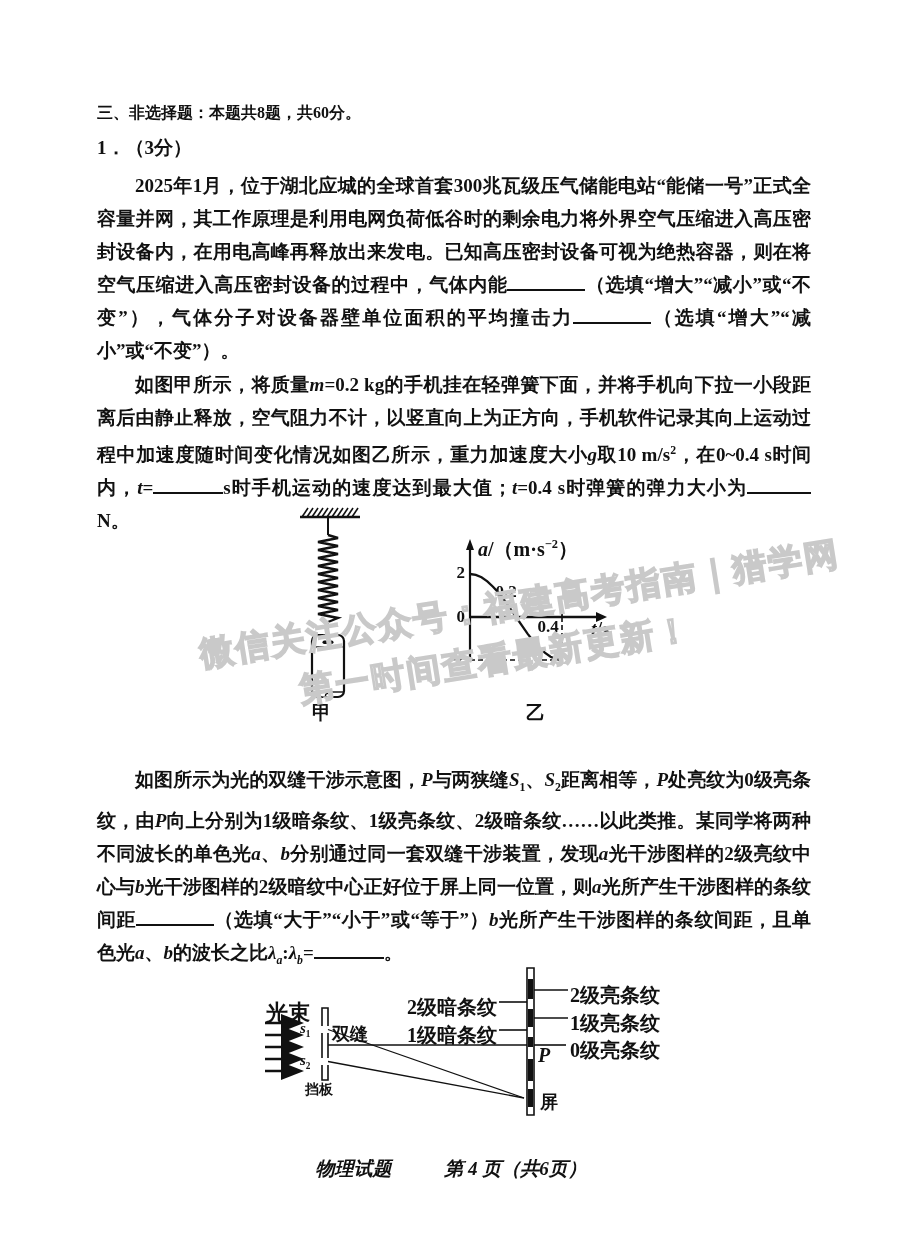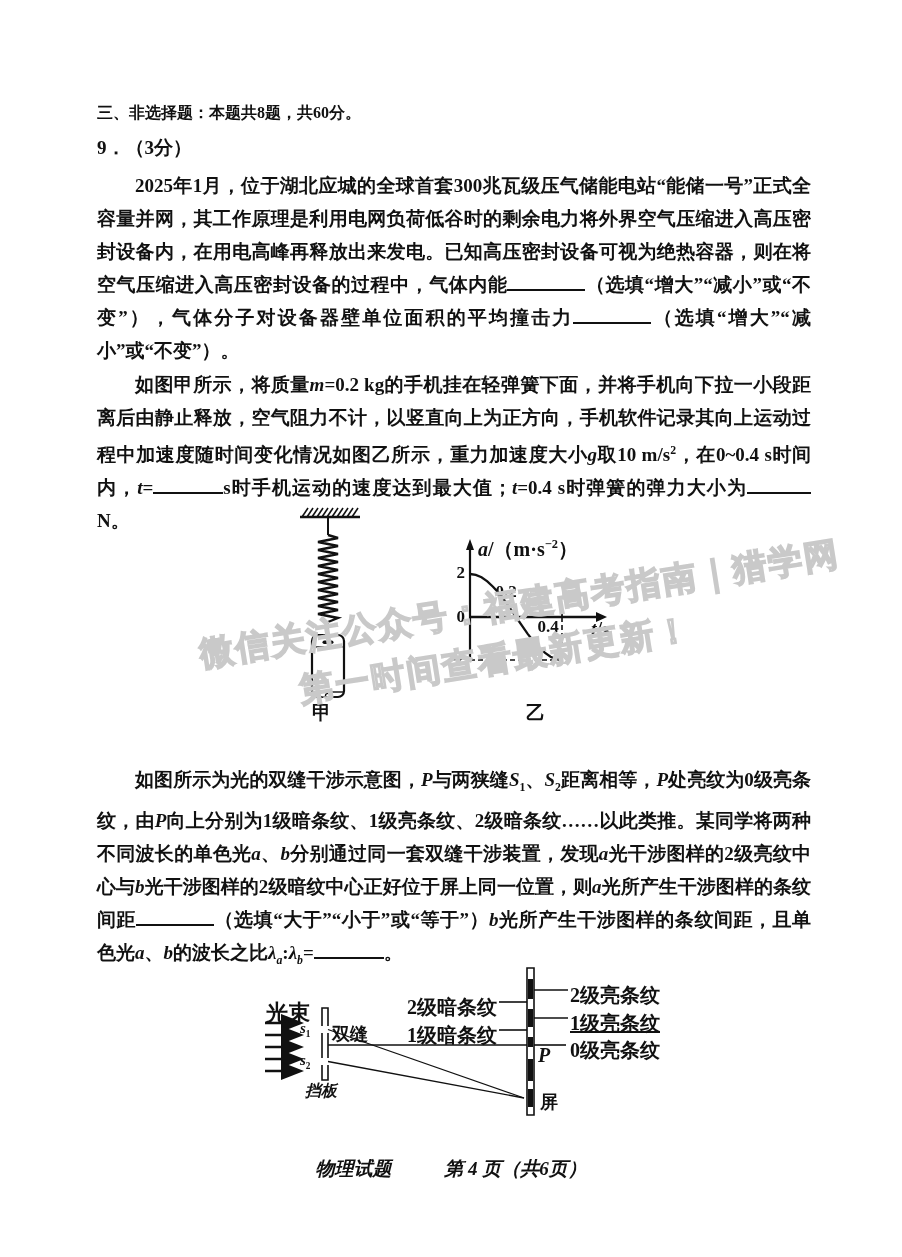--- a/index.html
+++ b/index.html
@@ -29,21 +29,21 @@
 </head>
 <body>
 
 <div class="page">
 
   <div class="wm" style="left:200px;top:632px;">微信关注公众号：福建高考指南｜猎学网</div>
   <div class="wm" style="left:300px;top:668px;">第一时间查看最新更新！</div>
 
   <div class="sec-head">三、非选择题：本题共8题，共60分。</div>
 
-  <div class="q-head" style="top:135px;">9．（3分）</div>
+  <div class="q-head" style="top:135px;">1．（3分）</div>
   <div class="para" style="top:169px;"><span>2025年1月，位于湖北应城的全球首套300兆瓦级压气储能电站“能储一号”正式全容量并网，其工作原理是利用电网负荷低谷时的剩余电力将外界空气压缩进入高压密封设备内，在用电高峰再释放出来发电。已知高压密封设备可视为绝热容器，则在将空气压缩进入高压密封设备的过程中，气体内能</span><span class="blank" style="width: 78px;"></span><span>（选填“增大”“减小”或“不变”），气体分子对设备器壁单位面积的平均撞击力</span><span class="blank" style="width: 78px;"></span><span>（选填“增大”“减小”或“不变”）。</span></div>
 
   <div class="para" style="top:368px;"><span>如图甲所示，将质量</span><span class="it">m</span><span>=0.2 kg的手机挂在轻弹簧下面，并将手机向下拉一小段距离后由静止释放，空气阻力不计，以竖直向上为正方向，手机软件记录其向上运动过程中加速度随时间变化情况如图乙所示，重力加速度大小</span><span class="it">g</span><span>取10 m/s</span><sup>2</sup><span>，在0~0.4 s时间内，</span><span class="it">t</span><span>=</span><span class="blank" style="width: 70px;"></span><span>s时手机运动的速度达到最大值；</span><span class="it">t</span><span>=0.4 s时弹簧的弹力大小为</span><span class="blank" style="width: 64px;"></span><span>N。</span></div>
 
   <svg class="fig-svg" style="left:290px;top:505px;" width="90" height="200" viewBox="0 0 90 200">
     <g stroke="#111" stroke-width="1.6">
       <line x1="12" y1="12" x2="18" y2="3"></line>
         <line x1="17" y1="12" x2="23" y2="3"></line>
       <line x1="22" y1="12" x2="28" y2="3"></line>
         <line x1="27" y1="12" x2="33" y2="3"></line>
@@ -121,25 +121,25 @@
       <line x1="279" y1="56" x2="313" y2="56"></line>
       <line x1="279" y1="83" x2="311" y2="83"></line>
       <line x1="244" y1="40" x2="272" y2="40"></line>
       <line x1="244" y1="68" x2="272" y2="68"></line>
     </g>
   </svg>
   <div class="fig-label" style="left:266px;top:998px;font-size:22px;">光束</div>
   <div class="small-label" style="left:300px;top:1020px;font-size:15px;"><span class="it">s</span><sub>1</sub></div>
   <div class="small-label" style="left:300px;top:1052px;font-size:15px;"><span class="it">s</span><sub>2</sub></div>
   <div class="fig-label" style="left:332px;top:1010px;font-size:18px;margin-top:12px;">双缝</div>
-  <div class="fig-label" style="left:305px;top:1081px;font-size:16px;font-style:italic;">挡板</div>
+  <div class="fig-label" style="left:305px;top:1081px;font-size:14px;">挡板</div>
   <div class="small-label t-right" style="left:407px;top:994px;width:90px;">2级暗条纹</div>
   <div class="small-label t-right" style="left:407px;top:1022px;width:90px;">1级暗条纹</div>
   <div class="small-label" style="left:570px;top:982px;">2级亮条纹</div>
-  <div class="small-label" style="left:570px;top:1010px;text-decoration:underline;">1级亮条纹</div>
+  <div class="small-label" style="left:570px;top:1010px;">1级亮条纹</div>
   <div class="small-label" style="left:570px;top:1037px;">0级亮条纹</div>
   <div class="small-label it" style="left:538px;top:1044px;">P</div>
   <div class="fig-label" style="left:540px;top:1090px;font-size:18px;">屏</div>
 
   <div class="footer">
     <span>物理试题</span>
     <span class="pagenum">第 4 页（共6页）</span>
   </div>
 
 </div>

